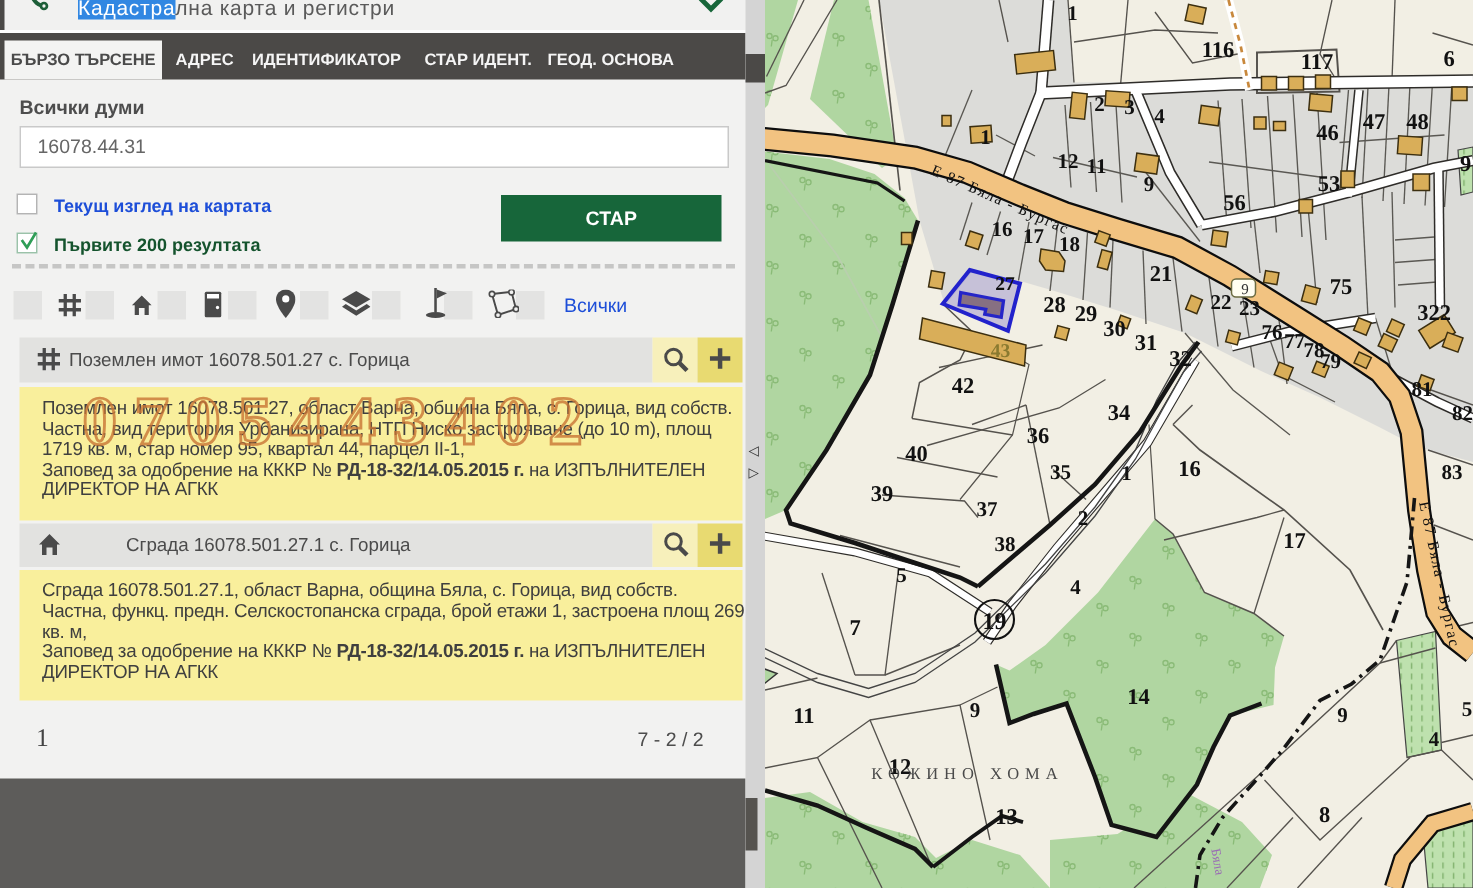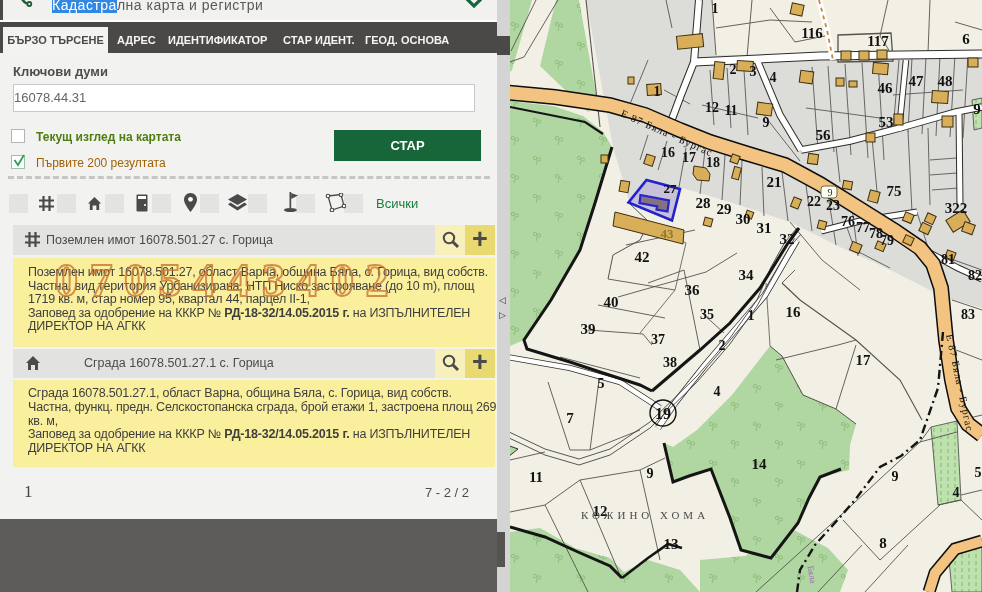--- a/index.html
+++ b/index.html
@@ -26,29 +26,29 @@
   <div class="abs" style="left:0;top:20px;width:497px;height:2px;background:#fdfdfd;"></div>
   <div class="abs" style="left:0;top:22px;width:497px;height:31px;background:#4b4947;"></div>
   <div class="abs" style="left:108px;top:27px;width:389px;height:26px;color:#f5f5f5;font-size:11px;font-weight:bold;line-height:26px;white-space:nowrap;">
     <span style="position:absolute;left:9px;">АДРЕС</span>
     <span style="position:absolute;left:60px;">ИДЕНТИФИКАТОР</span>
     <span style="position:absolute;left:175px;">СТАР ИДЕНТ.</span>
     <span style="position:absolute;left:257px;">ГЕОД. ОСНОВА</span>
   </div>
   <div class="abs" style="left:3px;top:27px;width:105px;height:26px;background:#f3f3f2;color:#4a4a4a;font-size:11px;font-weight:bold;text-align:center;line-height:26px;white-space:nowrap;">БЪРЗО ТЪРСЕНЕ</div>
 
-  <div class="abs" style="left:13px;top:64px;font-size:13px;font-weight:bold;color:#4d4d4d;">Ключови думи</div>
-  <div class="abs" style="left:13px;top:84px;width:460px;height:26px;background:#fff;border:1px solid #c9c9c9;font-size:13px;color:#666;line-height:26px;box-sizing:content-box;">16078.44.31</div>
+  <div class="abs" style="left:13px;top:64px;font-size:13px;font-weight:bold;color:#4d4d4d;">Всички думи</div>
+  <div class="abs" style="left:13px;top:84px;width:460px;height:26px;background:#fff;border:1px solid #c9c9c9;font-size:13px;color:#666;line-height:26px;padding-left:11px;box-sizing:content-box;">16078.44.31</div>
   <div class="abs" style="left:11px;top:129px;width:12px;height:12px;background:#fff;border:1px solid #b4b4b4;"></div>
-  <div class="abs" style="left:36px;top:130px;font-size:12px;font-weight:bold;color:#4d7c0f;">Текущ изглед на картата</div>
+  <div class="abs" style="left:36px;top:130px;font-size:12px;font-weight:bold;color:#1d4ed8;">Текущ изглед на картата</div>
   <div class="abs" style="left:11px;top:155px;width:12px;height:12px;background:#fff;border:1px solid #9bc2a9;"></div>
   <svg class="abs" style="left:12px;top:153px;" width="14" height="15" viewBox="0 0 14 15">
     <path d="M2.5 7 L6 12 L12 2" fill="none" stroke="#2f9e57" stroke-width="1.8"></path>
   </svg>
-  <div class="abs" style="left:36px;top:156px;font-size:12px;font-weight:normal;color:#a16207;">Първите 200 резултата</div>
+  <div class="abs" style="left:36px;top:156px;font-size:12px;font-weight:bold;color:#14532d;">Първите 200 резултата</div>
   <div class="abs" style="left:334px;top:130px;width:147px;height:31px;background:#17663a;color:#fff;font-size:13px;font-weight:bold;text-align:center;line-height:31px;">СТАР</div>
   <div class="abs" style="left:8px;top:176px;width:482px;height:0;border-top:3px dashed #c6c6c5;"></div>
 
   <div class="abs" style="left:9px;top:194px;width:19px;height:19px;background:#e3e3e2;"></div>
   <div class="abs" style="left:57px;top:194px;width:19px;height:19px;background:#e3e3e2;"></div>
   <div class="abs" style="left:105px;top:194px;width:19px;height:19px;background:#e3e3e2;"></div>
   <div class="abs" style="left:152px;top:194px;width:19px;height:19px;background:#e3e3e2;"></div>
   <div class="abs" style="left:200px;top:194px;width:19px;height:19px;background:#e3e3e2;"></div>
   <div class="abs" style="left:248px;top:194px;width:19px;height:19px;background:#e3e3e2;"></div>
   <div class="abs" style="left:296px;top:194px;width:19px;height:19px;background:#e3e3e2;"></div>
@@ -77,21 +77,21 @@
     <path d="M8.2 1 L15 3.5 L8.2 7 Z" fill="#4a4a4a"></path>
     <ellipse cx="7.4" cy="18" rx="6.5" ry="2" fill="#4a4a4a"></ellipse>
   </svg>
   <svg class="abs" style="left:324px;top:193px;" width="22" height="19" viewBox="0 0 22 19">
     <path d="M4 3 L17 1.5 L20 13 L8 17 Z" fill="none" stroke="#4a4a4a" stroke-width="1.3"></path>
     <circle cx="4" cy="3" r="1.8" fill="#f2f2f1" stroke="#4a4a4a" stroke-width="1.1"></circle>
     <circle cx="17" cy="1.8" r="1.8" fill="#f2f2f1" stroke="#4a4a4a" stroke-width="1.1"></circle>
     <circle cx="20" cy="13" r="1.8" fill="#f2f2f1" stroke="#4a4a4a" stroke-width="1.1"></circle>
     <circle cx="8" cy="17" r="1.8" fill="#f2f2f1" stroke="#4a4a4a" stroke-width="1.1"></circle>
   </svg>
-  <div class="abs" style="left:376px;top:196px;font-size:13px;color:#15803d;">Всички</div>
+  <div class="abs" style="left:376px;top:196px;font-size:13px;color:#1d4ed8;">Всички</div>
 
   <div class="abs" style="left:13px;top:225px;width:422px;height:30px;background:#e2e2e0;"></div>
   <svg class="abs" style="left:25px;top:232px;" width="15" height="15" viewBox="0 0 15 15">
     <g stroke="#4a4a4a" stroke-width="2.2" fill="none">
       <path d="M4.5 0 V15 M10.5 0 V15 M0 4.5 H15 M0 10.5 H15"></path>
     </g>
   </svg>
   <div class="abs" style="left:46px;top:225px;height:30px;line-height:30px;font-size:12.5px;color:#4b4b4b;text-align:center;">Поземлен имот 16078.501.27 с. Горица</div>
   <div class="abs" style="left:435px;top:225px;width:30px;height:30px;background:#f7f0bb;"></div>
   <svg class="abs" style="left:441px;top:230px;" width="20" height="20" viewBox="0 0 20 20">

